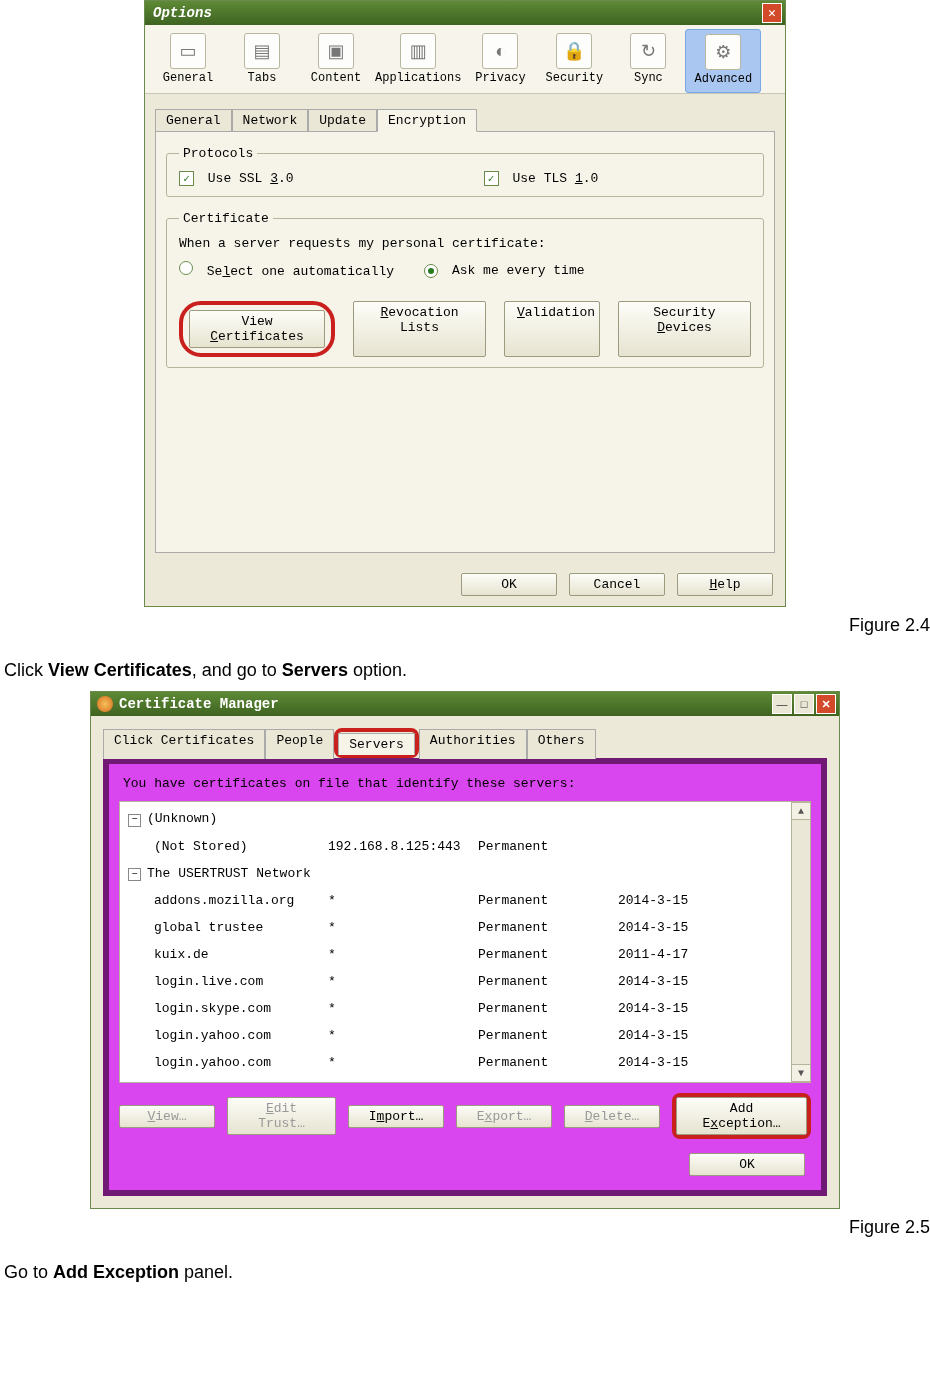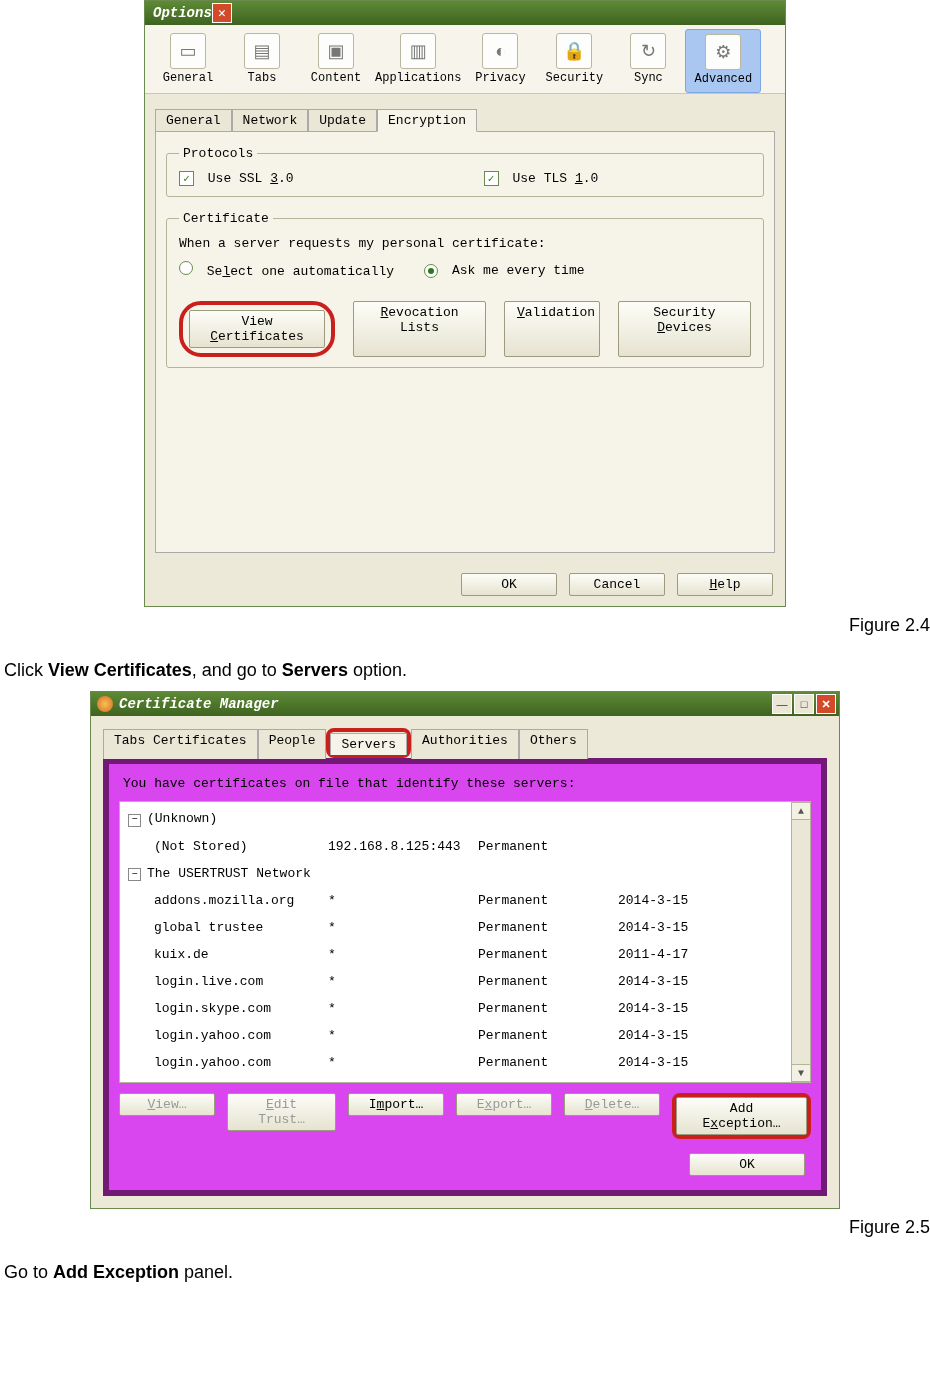--- a/index.html
+++ b/index.html
@@ -3,21 +3,21 @@
 <meta charset="utf-8">
 <style>
   body{margin:0;padding:0;background:#fff;font-family:Arial,Helvetica,sans-serif;font-size:15px;color:#000;width:930px}
   .mono{font-family:"Courier New",monospace;font-size:13px}
   .caption{text-align:right;font-size:18px;margin:8px 0 24px 0}
   .instr{font-size:18px;margin:10px 0 10px 4px}
   .instr b{font-weight:bold}
 
   
   .win1{width:640px;margin:0 auto;border:1px solid #6b8a4e;background:#ece9d8}
-  .titlebar{background:linear-gradient(#5e8a36,#3e6320);color:#fff;height:24px;display:flex;align-items:center;padding:0 3px 0 8px;font-family:"Courier New",monospace;font-style:italic;font-weight:bold;font-size:14px}
+  .titlebar{background:linear-gradient(#5e8a36,#3e6320);color:#fff;height:24px;display:flex;align-items:center;justify-content:space-between;padding:0 3px 0 8px;font-family:"Courier New",monospace;font-style:italic;font-weight:bold;font-size:14px}
   .close-x{width:18px;height:18px;background:#d34a2a;border:1px solid #fff;color:#fff;display:flex;align-items:center;justify-content:center;font-weight:bold;font-size:13px;font-style:normal}
   .toolbar{background:#f7f5eb;display:flex;padding:4px 6px 0 6px;border-bottom:1px solid #c9c7b6}
   .tbitem{flex:0 0 70px;text-align:center;padding:4px 2px 6px 2px;cursor:pointer}
   .tbitem.sel{background:#a9c7f0;border:1px solid #7aa8e6;border-radius:3px}
   .tbicon{width:34px;height:34px;margin:0 auto 2px auto;border:1px solid #b9b79f;background:#fdfdfb;border-radius:3px;display:flex;align-items:center;justify-content:center;font-size:18px;color:#777}
   .tblabel{font-size:12px;font-family:"Courier New",monospace}
   .body1{padding:8px 10px 10px 10px}
   .subtabs{display:flex;gap:0;margin-top:6px}
   .subtab{border:1px solid #aaa;border-bottom:none;padding:3px 10px;background:#eae7d6;position:relative;top:1px}
   .subtab.sel{background:#f6f4e9;border-bottom:1px solid #f6f4e9;z-index:2}
@@ -31,21 +31,21 @@
   .u{text-decoration:underline}
   .btn{display:inline-block;background:linear-gradient(#fdfdf8,#e6e3d0);border:1px solid #9c9a7f;padding:3px 12px;border-radius:2px;cursor:pointer;min-width:70px;text-align:center}
   .btn.dis{color:#999}
   .btnrow{display:flex;gap:18px;margin-top:8px}
   .redring{border:4px solid #c9201d;border-radius:22px;padding:5px 6px;display:inline-block}
   .footer1{display:flex;justify-content:flex-end;gap:12px;padding:10px 12px}
 
   
   .win2{width:748px;margin:6px auto 0 auto;border:1px solid #6b8a4e;background:#ece9d8}
   .tb2{background:linear-gradient(#5e8a36,#3e6320);height:24px;display:flex;align-items:center;justify-content:space-between;padding:0 3px 0 6px}
-  .tb2 .t{color:#fff;font-family:"Courier New",monospace;font-style:italic;font-weight:bold;font-size:14px;display:flex;align-items:center;gap:6px}
+  .tb2 .t{color:#fff;font-family:"Courier New",monospace;font-weight:bold;font-size:14px;display:flex;align-items:center;gap:6px}
   .ffx{width:16px;height:16px;border-radius:50%;background:radial-gradient(circle,#f6c05a,#d46a1c);display:inline-block}
   .winbtns{display:flex;gap:2px}
   .wb{width:18px;height:18px;border:1px solid #fff;display:flex;align-items:center;justify-content:center;font-size:11px;color:#333;background:#eae7d6}
   .wb.close{background:#d34a2a;color:#fff;font-weight:bold}
   .body2{padding:10px 12px 12px 12px}
   .tabs2{display:flex;margin-top:2px}
   .tab2{border:1px solid #aaa;border-bottom:none;padding:3px 10px;background:#eae7d6;position:relative;top:1px}
   .tab2.sel{background:#f6f4e9;z-index:2}
   .redbox{border:4px solid #c9201d;border-radius:8px;padding:0}
   .pane2{border:6px solid #701a75;background:#d946ef;padding:10px 10px 10px 10px}
@@ -55,21 +55,21 @@
   .ghead{display:flex;background:linear-gradient(#f3f1e4,#e2dfcc);border-bottom:1px solid #b5b39a}
   .ghead div{padding:4px 8px;border-right:1px solid #c9c7b0}
   .c1{flex:0 0 200px}.c2{flex:0 0 150px}.c3{flex:0 0 140px}.c4{flex:1}
   .cpick{flex:0 0 22px;text-align:center}
   .grow{display:flex;padding:8px 0 2px 8px}
   .grow div{padding:1px 0}
   .tree{width:11px;height:11px;border:1px solid #888;display:inline-flex;align-items:center;justify-content:center;font-size:10px;line-height:10px;margin-right:6px;background:#fff}
   .indent{display:inline-block;width:26px}
   .scroll{flex:0 0 18px;background:#eae7d6;border-left:1px solid #b5b39a;display:flex;flex-direction:column;align-items:center;justify-content:space-between;font-size:10px;color:#555}
   .scroll .arr{height:16px;width:100%;background:#f3f1e4;border:1px solid #b5b39a;display:flex;align-items:center;justify-content:center}
-  .btnrow2{display:flex;gap:12px;margin-top:10px;align-items:flex-start}
+  .btnrow2{display:flex;gap:12px;margin-top:10px;align-items:center}
   .footer2{display:flex;justify-content:flex-end;padding:14px 6px 4px 0}
 </style>
 </head>
 <body>
 
 <div class="win1">
   <div class="titlebar">
     <span>Options</span>
     <span class="close-x">✕</span>
   </div>
@@ -181,21 +181,21 @@
         <span>Certificate Manager</span>
       </span>
     <span class="winbtns">
       <span class="wb">—</span>
       <span class="wb">□</span>
       <span class="wb close">✕</span>
     </span>
   </div>
   <div class="body2">
     <div class="tabs2 mono" id="tabs2">
-        <div class="tab2">Tabs Certificates</div>
+        <div class="tab2">Click Certificates</div>
         <div class="tab2">People</div>
         <span class="redbox">
           <div class="tab2 sel">Servers</div>
         </span>
         <div class="tab2">Authorities</div>
         <div class="tab2">Others</div>
       </div>
     <div class="pane2">
       <div class="mono lbl2">You have certificates on file that identify these servers:</div>
       <div class="gridwrap mono">

